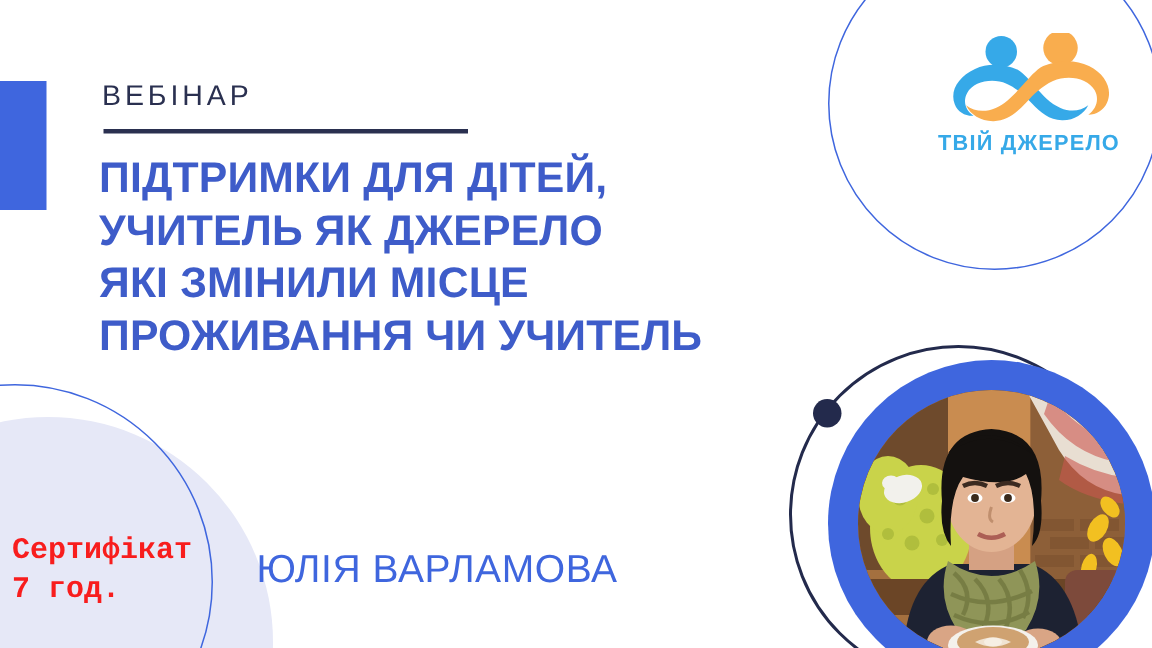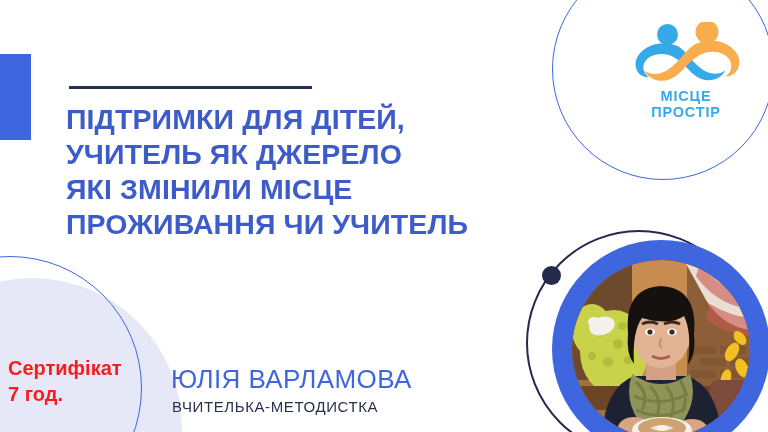--- a/index.html
+++ b/index.html
@@ -90,21 +90,21 @@
   .cert {
     position: absolute;
     left: 8px;
     top: 355px;
     width: 130px;
     color: #f81d1d;
     font-size: 20px;
     font-weight: 700;
     line-height: 26px;
   }
-  .cert .ln { display: block; }
+  .cert .ln { display: block; font-family: Liberation Mono, monospace; }
 
   
   .spk-label {
     position: absolute;
     left: 172px;
     top: 343px;
     font-size: 15px;
     font-weight: 700;
     letter-spacing: 1.3px;
     color: #2a3050;
@@ -202,36 +202,36 @@
 </head>
 <body>
 
 <div id="poster">
 
   <div class="lav-blob"></div>
   <div class="outline-circle-bl"></div>
   <div class="outline-circle-tr"></div>
   <div class="blue-bar"></div>
 
+  <div class="kicker">ВЕБІНАР</div>
   <div class="rule"></div>
 
   <div class="headline">
     <span class="ln">ПІДТРИМКИ ДЛЯ ДІТЕЙ,</span>
     <span class="ln">УЧИТЕЛЬ ЯК ДЖЕРЕЛО</span>
     <span class="ln">ЯКІ ЗМІНИЛИ МІСЦЕ</span>
     <span class="ln">ПРОЖИВАННЯ ЧИ УЧИТЕЛЬ</span>
   </div>
 
   <div class="cert">
     <span class="ln">Сертифікат</span>
     <span class="ln">7 год.</span>
   </div>
 
   <div class="spk-name">ЮЛІЯ ВАРЛАМОВА</div>
-  <div class="spk-role">ВЧИТЕЛЬКА-МЕТОДИСТКА</div>
 
   <div class="logo">
     <div class="logo-mark">
       <svg viewBox="0 0 116 64" width="116" height="64" xmlns="http://www.w3.org/2000/svg">
 
         <circle cx="39.5" cy="12.5" r="10.5" fill="#36a9e8"></circle>
 
         <path d="M50.5 24.5
                  C41 20.5 30.5 20 22 24
                  C11 29 5 38.5 8.5 47.5
@@ -254,21 +254,21 @@
                  C103 50.5 105 44 101.8 38.2
                  C97.2 30 84 27.5 74 32
                  C66.5 35.4 61 41 56 46.5
                  C50 53 43.5 58.5 34.5 58.8
                  C26 59 19 54.5 16 48.2
                  C21.5 52.5 29 53 35.8 50
                  C43 46.8 48.5 40.5 54 34.5
                  C58 30.2 62.5 24.5 67.5 22 Z" fill="#f9ad4e"></path>
       </svg>
     </div>
-    <div class="logo-word">МІСЦЕ ПРОСТІР</div>
+    <div class="logo-word">ТВІЙ ДЖЕРЕЛО</div>
   </div>
 
   <div class="portrait-wrap">
     <div class="orbit"></div>
     <div class="orbit-dot"></div>
     <div class="ring"></div>
     <div class="photo">
       <svg viewBox="0 0 178 178" width="178" height="178" xmlns="http://www.w3.org/2000/svg">
         <defs>
           <clipPath id="pclip">

